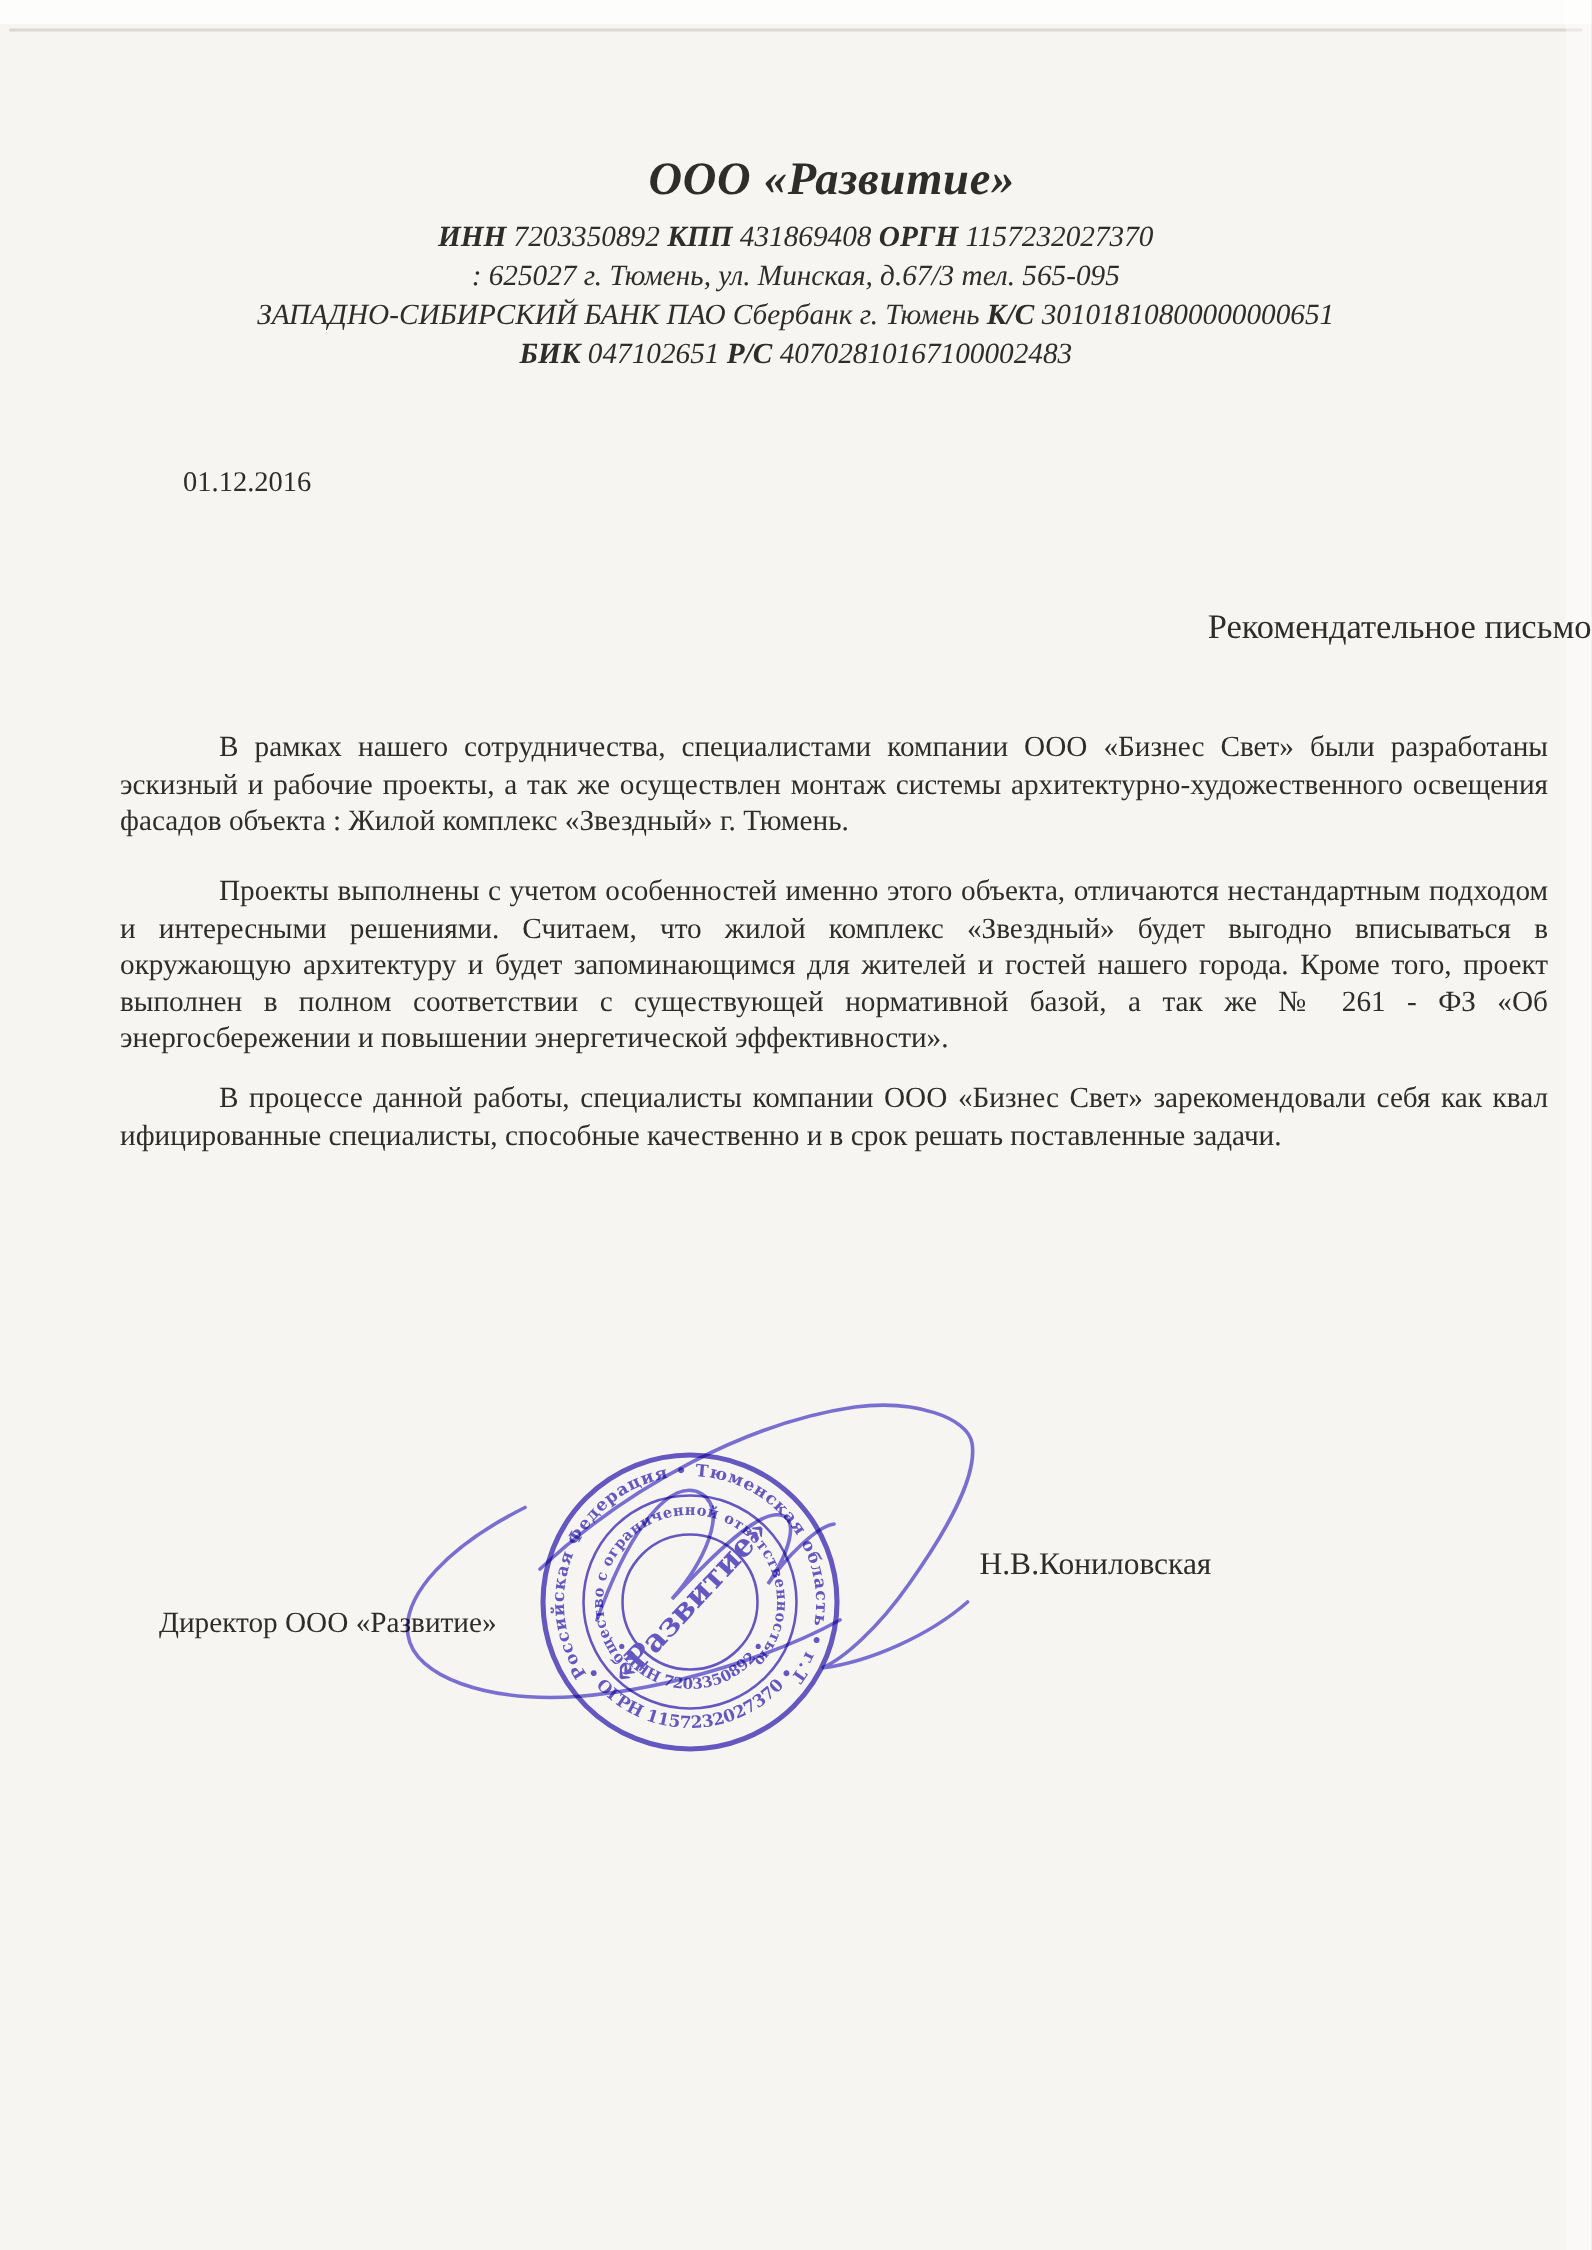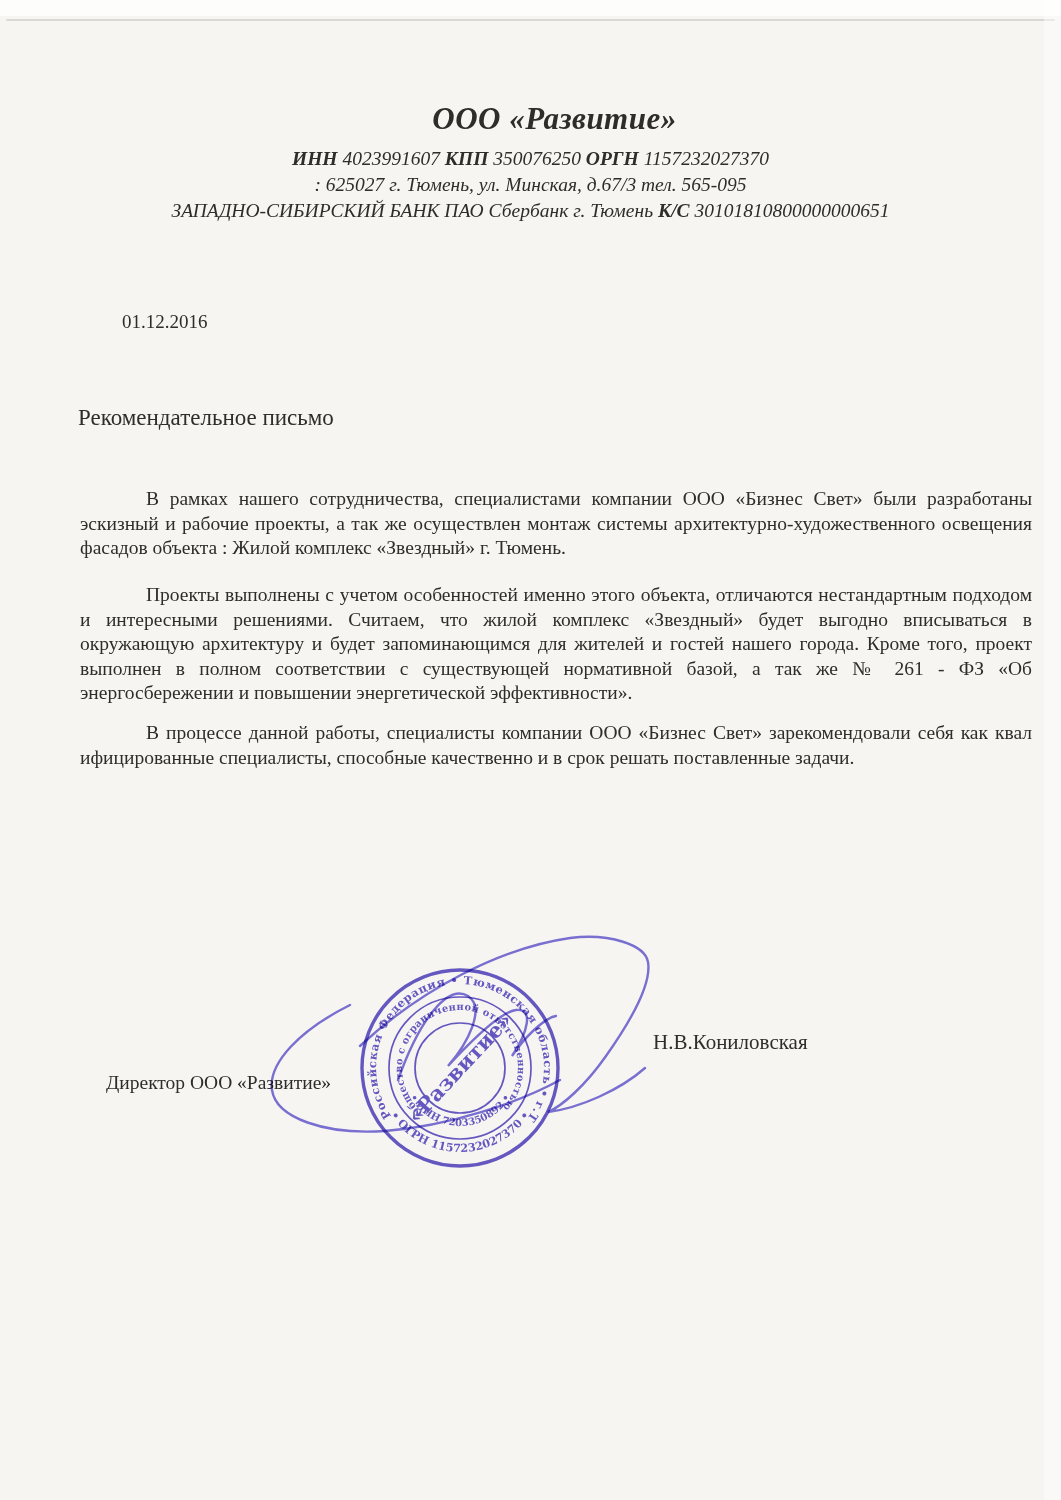--- a/index.html
+++ b/index.html
@@ -12,21 +12,21 @@
     color:#2f2d2a;
   }
   .scan-top-strip{position:absolute;left:0;top:0;width:100%;height:16px;background:#fdfdfc;}
   .scan-top-line{position:absolute;left:6px;top:19px;width:1049px;height:2px;background:#c9c8c4;opacity:.65;border-radius:2px;}
   .scan-right-strip{position:absolute;left:1044px;top:0;width:17px;height:100%;background:rgba(255,255,255,.45);}
   .letterhead{position:absolute;left:0;top:101px;width:100%;text-align:center;font-style:italic;}
   .company{font-size:31px;font-weight:bold;letter-spacing:.5px;margin-bottom:9px;padding-left:48px;}
   .hline{font-size:19.5px;line-height:26px;}
   .hline b{font-weight:bold;text-align:right;}
   .letter-date{position:absolute;left:122px;top:311px;font-size:19px;}
-  .letter-title{position:absolute;left:78px;right:0;top:405px;text-align:left;font-size:23px;}
+  .letter-title{position:absolute;left:78px;right:0;top:405px;text-align:right;font-size:23px;}
   .para{
     position:absolute;left:46px;width:952px;
     font-size:19.5px;line-height:24.6px;
     text-align:justify;text-indent:66px;margin-left:34px;
   }
   .p1{top:487px;}
   .p2{top:583px;}
   .p3{top:721px;}
   .sig-left{position:absolute;left:106px;top:1028px;font-size:19.5px;margin-top:44px;}
   .sig-right{position:absolute;left:653px;top:1030px;font-size:21px;}
@@ -38,23 +38,24 @@
 <body>
 
 <div class="page">
 
   <div class="scan-top-strip"></div>
   <div class="scan-top-line"></div>
   <div class="scan-right-strip"></div>
 
   <div class="letterhead">
     <div class="company">ООО «Развитие»</div>
-    <div class="hline"><b>ИНН</b> <span>4023991607</span> <b>КПП</b> <span>350076250</span> <b>ОРГН</b> <span>1157232027370</span></div>
+    <div class="hline"><b>ИНН</b> <span>7203350892</span> <b>КПП</b> <span>431869408</span> <b>ОРГН</b> <span>1157232027370</span></div>
     <div class="hline">: 625027 г. Тюмень, ул. Минская, д.67/3 тел. 565-095</div>
     <div class="hline"><span>ЗАПАДНО-СИБИРСКИЙ БАНК ПАО Сбербанк г. Тюмень</span> <b>К/С</b> <span>30101810800000000651</span></div>
+    <div class="hline"><b>БИК</b> <span>047102651</span> <b>Р/С</b> <span>40702810167100002483</span></div>
   </div>
 
   <div class="letter-date">01.12.2016</div>
 
   <div class="letter-title">Рекомендательное письмо</div>
 
   <div class="para p1">В рамках нашего сотрудничества, специалистами компании ООО «Бизнес Свет» были разработаны эскизный и рабочие проекты, а так же осуществлен монтаж системы архитектурно-художественного освещения фасадов объекта : Жилой комплекс «Звездный» г. Тюмень.</div>
   <div class="para p2">Проекты выполнены с учетом особенностей именно этого объекта, отличаются нестандартным подходом и интересными решениями. Считаем, что жилой комплекс «Звездный» будет выгодно вписываться в окружающую архитектуру и будет запоминающимся для жителей и гостей нашего города. Кроме того, проект выполнен в полном соответствии с существующей нормативной базой, а так же № 261 - ФЗ «Об энергосбережении и повышении энергетической эффективности».</div>
   <div class="para p3">В процессе данной работы, специалисты компании ООО «Бизнес Свет» зарекомендовали себя как квал ифицированные специалисты, способные качественно и в срок решать поставленные задачи.</div>
 

